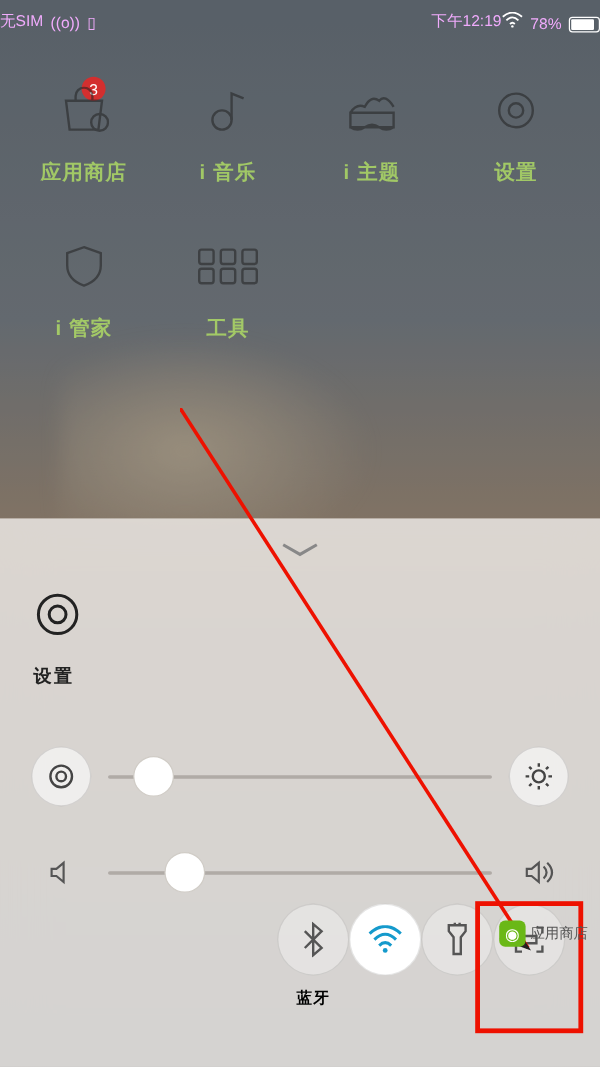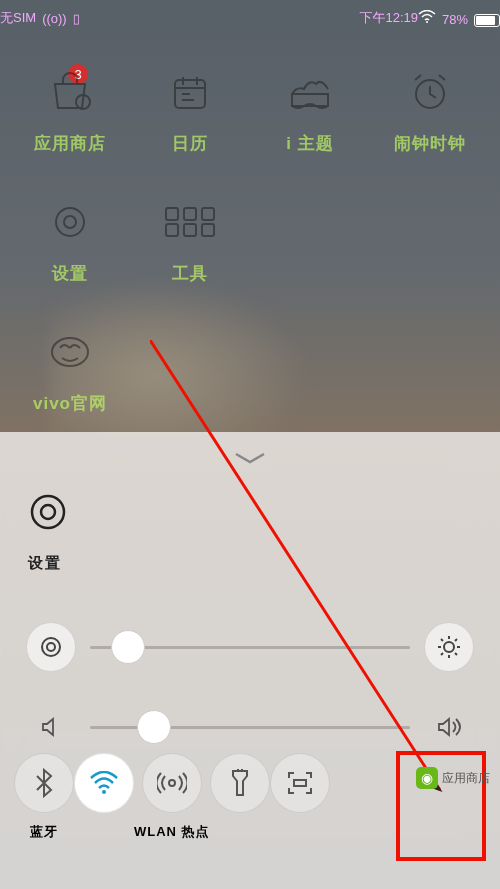--- a/index.html
+++ b/index.html
@@ -22,21 +22,21 @@
 svg{stroke:#222;stroke-width:2;fill:none}
 .panel{position:absolute;left:0;right:0;top:432px;bottom:0;background:rgba(235,232,228,.85);backdrop-filter:blur(20px)}
 .handle{position:absolute;top:18px;left:50%;transform:translateX(-50%)}
 .settings-ic{position:absolute;top:60px;left:28px;display:flex;flex-direction:column;gap:22px}
 .settings-ic .lb{font-size:15px;font-weight:600;letter-spacing:2px;color:#222}
 .sliders{position:absolute;top:190px;left:0;right:0;padding:0 26px}
 .sl{display:flex;align-items:center;gap:14px;margin-bottom:30px}
 .kn{width:50px;height:50px;border-radius:50%;background:rgba(255,255,255,.6);border:1px solid rgba(0,0,0,.12);display:flex;align-items:center;justify-content:center}
 .track{flex:1;height:3px;background:#b0aba6;position:relative;border-radius:2px}
 .thumb{position:absolute;top:50%;width:34px;height:34px;border-radius:50%;background:#fff;border:1px solid #d0ccc6;transform:translate(-50%,-50%)}
-.toggles{position:absolute;bottom:38px;left:0;right:15px;display:flex;justify-content:flex-start;padding:10px 14px}
+.toggles{position:absolute;bottom:38px;left:0;right:15px;display:flex;justify-content:flex-end;padding:10px 14px}
 .tg{display:flex;flex-direction:column;align-items:center;gap:10px}
 .tg .c{width:60px;height:60px;border-radius:50%;background:rgba(255,255,255,.35);border:1px solid rgba(0,0,0,.1);display:flex;align-items:center;justify-content:center}
 .tg.on .c{background:#fff}
 .tg .t{font-size:13px;font-weight:600;letter-spacing:1px}
 .tg.on .t{color:#159acc}
 .box{position:absolute;right:14px;bottom:28px;width:90px;height:110px;border:4px solid #e10;pointer-events:none}
 .arrow{position:absolute;top:340px;left:150px}
 .wm{position:absolute;right:10px;bottom:100px;transform:rotate(0);display:flex;align-items:center;gap:4px;color:#555;font-size:12px}
 .wm .bot{width:22px;height:22px;background:#6ab817;border-radius:5px;display:flex;align-items:center;justify-content:center;color:#fff;font-size:14px}
 </style>
@@ -75,76 +75,66 @@
         <svg width="42" height="40" viewBox="0 0 42 40">
           <path d="M6 12h30l-3 24H9z M14 12V8a7 7 0 0114 0v4"></path>
           <circle cx="34" cy="30" r="7"></circle>
         </svg>
       </div>
     <div class="lb">应用商店</div>
   </div>
   <div class="app">
     <div class="ic">
         <svg width="40" height="40" viewBox="0 0 40 40">
-          <rect x="5" y="8" width="30" height="28" rx="4"></rect>
-          <path d="M5 16h30 M13 5v8 M27 5v8 M12 22h8 M12 28h12"></path>
-        </svg>
-      </div>
-    <div class="lb">日历</div>
+          <circle cx="15" cy="28" r="8"></circle>
+          <path d="M23 28V6l10 4"></path>
+        </svg>
+      </div>
+    <div class="lb">i 音乐</div>
   </div>
   <div class="app">
     <div class="ic">
         <svg width="44" height="36" viewBox="0 0 44 36">
           <path d="M4 20h36v12H4z M4 20q5-8 12-5 q5-10 12-5 q5-6 12 5 M4 32q6 4 12 0t12 0 12 0"></path>
         </svg>
       </div>
     <div class="lb">i 主题</div>
-  </div>
-  <div class="app">
-    <div class="ic">
-        <svg width="40" height="40" viewBox="0 0 40 40">
-          <circle cx="20" cy="22" r="14"></circle>
-          <path d="M20 14v8l6 4 M5 8l6-5 M35 8l-6-5"></path>
-        </svg>
-      </div>
-    <div class="lb">闹钟时钟</div>
   </div>
   <div class="app">
     <div class="ic">
         <svg width="40" height="40" viewBox="0 0 40 40">
           <circle cx="20" cy="20" r="14"></circle>
           <circle cx="20" cy="20" r="6"></circle>
         </svg>
       </div>
     <div class="lb">设置</div>
+  </div>
+  <div class="app">
+    <div class="ic">
+        <svg width="40" height="40" viewBox="0 0 40 40">
+          <path d="M20 4l14 5v10q0 12-14 17Q6 31 6 19V9z"></path>
+        </svg>
+      </div>
+    <div class="lb">i 管家</div>
   </div>
   <div class="app">
     <div class="ic">
         <svg width="52" height="32" viewBox="0 0 52 32">
           <rect x="2" y="2" width="12" height="12" rx="2"></rect>
           <rect x="20" y="2" width="12" height="12" rx="2"></rect>
           <rect x="38" y="2" width="12" height="12" rx="2"></rect>
           <rect x="2" y="18" width="12" height="12" rx="2"></rect>
           <rect x="20" y="18" width="12" height="12" rx="2"></rect>
           <rect x="38" y="18" width="12" height="12" rx="2"></rect>
         </svg>
       </div>
     <div class="lb">工具</div>
   </div>
   <div class="app"></div>
   <div class="app"></div>
-  <div class="app">
-    <div class="ic">
-        <svg width="44" height="36" viewBox="0 0 44 36">
-          <ellipse cx="22" cy="18" rx="18" ry="14"></ellipse>
-          <path d="M12 14q4-6 10 0 M22 14q4-6 10 0 M14 24q8 6 16 0"></path>
-        </svg>
-      </div>
-    <div class="lb">vivo官网</div>
-  </div>
 </div>
 
 <div class="panel">
   <div class="handle">
     <svg width="36" height="16" viewBox="0 0 36 16">
         <path d="M4 4l14 8 14-8" stroke="#888" stroke-width="2.5"></path>
       </svg>
   </div>
   <div class="settings-ic">
     <svg width="40" height="40" viewBox="0 0 40 40">
@@ -202,29 +192,20 @@
       <div class="c">
           <svg width="30" height="24" viewBox="0 0 30 24">
             <path d="M2 7Q15 -5 28 7 M6 12Q15 3 24 12 M10 17Q15 12 20 17" stroke="#159acc" stroke-width="2.5"></path>
             <circle cx="15" cy="21" r="2" fill="#159acc" stroke="none"></circle>
           </svg>
         </div>
       <div class="t"></div>
     </div>
     <div class="tg">
       <div class="c">
-          <svg width="30" height="26" viewBox="0 0 30 26">
-            <circle cx="15" cy="13" r="3" stroke="#555"></circle>
-            <path d="M8 6q-6 7 0 14 M22 6q6 7 0 14 M4 3q-9 10 0 20 M26 3q9 10 0 20" stroke="#555" stroke-width="2"></path>
-          </svg>
-        </div>
-      <div class="t">WLAN 热点</div>
-    </div>
-    <div class="tg">
-      <div class="c">
           <svg width="20" height="30" viewBox="0 0 20 30">
             <path d="M3 3h14v5l-4 5v14H7V13L3 8z M8 3v-2 M12 3v-2" stroke="#555" stroke-width="2"></path>
           </svg>
         </div>
       <div class="t"></div>
     </div>
     <div class="tg">
       <div class="c">
           <svg width="28" height="26" viewBox="0 0 28 26">
             <path d="M3 8V3h5 M25 8V3h-5 M3 18v5h5 M25 18v5h-5 M8 10h12v6H8z" stroke="#555" stroke-width="2"></path>

